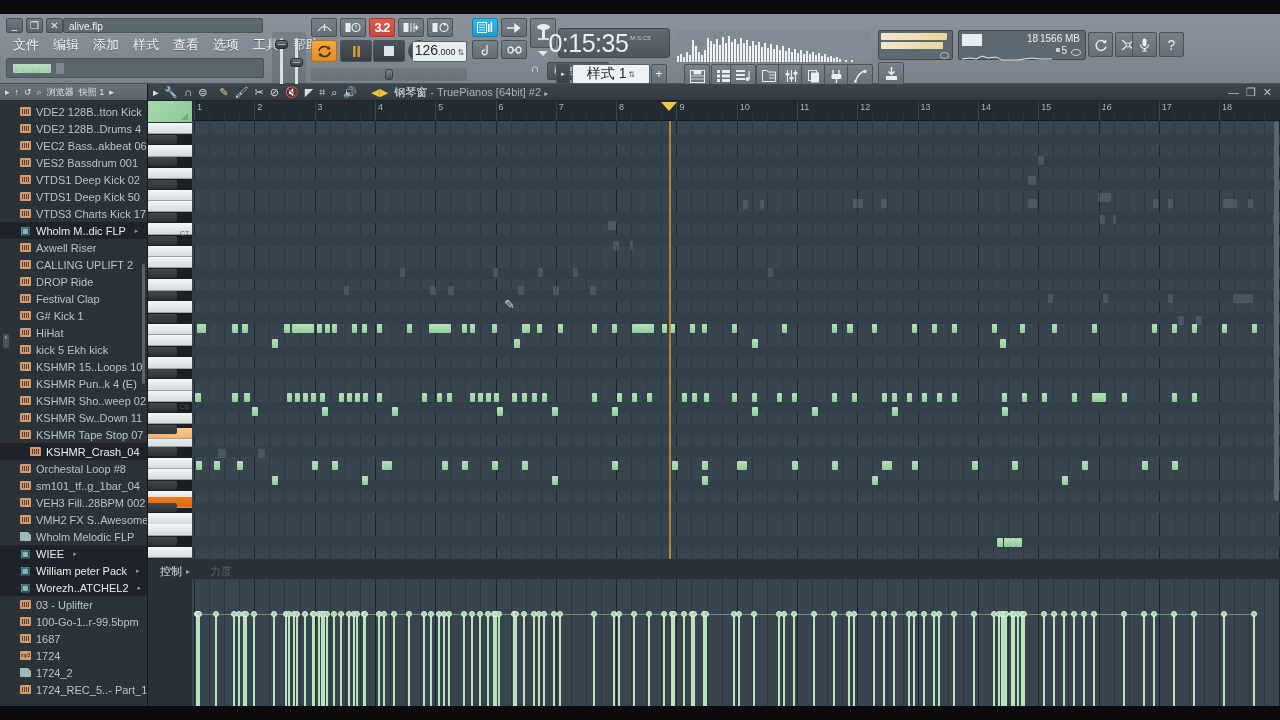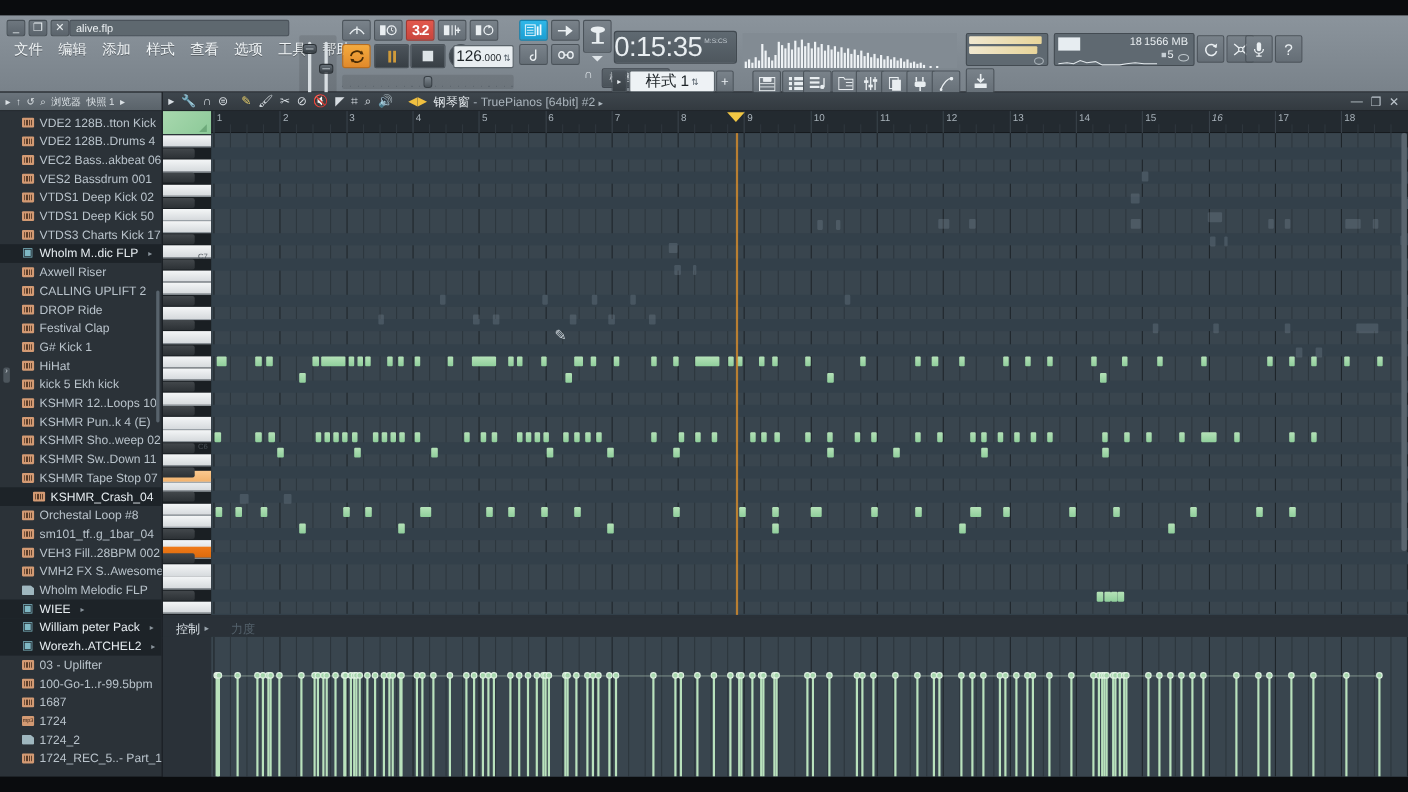--- a/index.html
+++ b/index.html
@@ -68,21 +68,21 @@
 
   .tempofield {
     position:absolute; background:#e9eef1; border:1px solid #5a636a; border-radius:2px;
     display:flex;align-items:baseline;justify-content:center; color:#1d2327;
   }
 
   .lcd {
     position:absolute; background:linear-gradient(180deg,#5f6971,#4e575e);
     border:1px solid #414950; border-radius:3px;
     display:flex; align-items:center; justify-content:flex-end;
-    padding-right:8px; color:#e9eef1;
+    padding-right:18px; color:#e9eef1;
   }
   .lcd .big { font-size:25px; letter-spacing:-.5px; }
   .lcd .sup { font-size:6px; align-self:flex-start; margin-top:6px; margin-left:2px; color:#c3ccd2;}
 
   .patfield {
     position:absolute; background:#eef2f5; border:1px solid #5a636a; border-radius:2px;
     display:flex;align-items:center;justify-content:center; color:#1d2327; font-size:14px;
   }
 
   .waveform { position:absolute; background:#78828a; overflow:hidden; }
@@ -223,20 +223,25 @@
       <div class="menuitem">文件</div>
       <div class="menuitem">编辑</div>
       <div class="menuitem">添加</div>
       <div class="menuitem">样式</div>
       <div class="menuitem">查看</div>
       <div class="menuitem">选项</div>
       <div class="menuitem">工具</div>
       <div class="menuitem">帮助</div>
     </div>
 
+    <div class="timefield">
+      <span class="pos">6:01:21</span>
+      <span class="note">G#6 / 80</span>
+      <span class="trash"></span>
+    </div>
 
     <div class="sliders">
       <div class="slidtrack" style="left:8px;top:6px;height:48px;"></div>
       <div class="slidknob" style="left:3px;top:8px;"></div>
       <div class="slidtrack" style="left:23px;top:6px;height:48px;"></div>
       <div class="slidknob" style="left:18px;top:26px;"></div>
     </div>
 
     <div class="btn" style="left:311px;top:4px;width:26px;height:19px;">
       <svg width="15" height="11" viewBox="0 0 15 11">
@@ -607,21 +612,21 @@
         <div class="bitem">
           <span class="bico wav"></span>
           <span>HiHat</span>
         </div>
         <div class="bitem">
           <span class="bico wav"></span>
           <span>kick 5 Ekh kick</span>
         </div>
         <div class="bitem">
           <span class="bico wav"></span>
-          <span>KSHMR 12..Loops 10</span>
+          <span>KSHMR 15..Loops 10</span>
         </div>
         <div class="bitem">
           <span class="bico wav"></span>
           <span>KSHMR Pun..k 4 (E)</span>
         </div>
         <div class="bitem">
           <span class="bico wav"></span>
           <span>KSHMR Sho..weep 02</span>
         </div>
         <div class="bitem">

